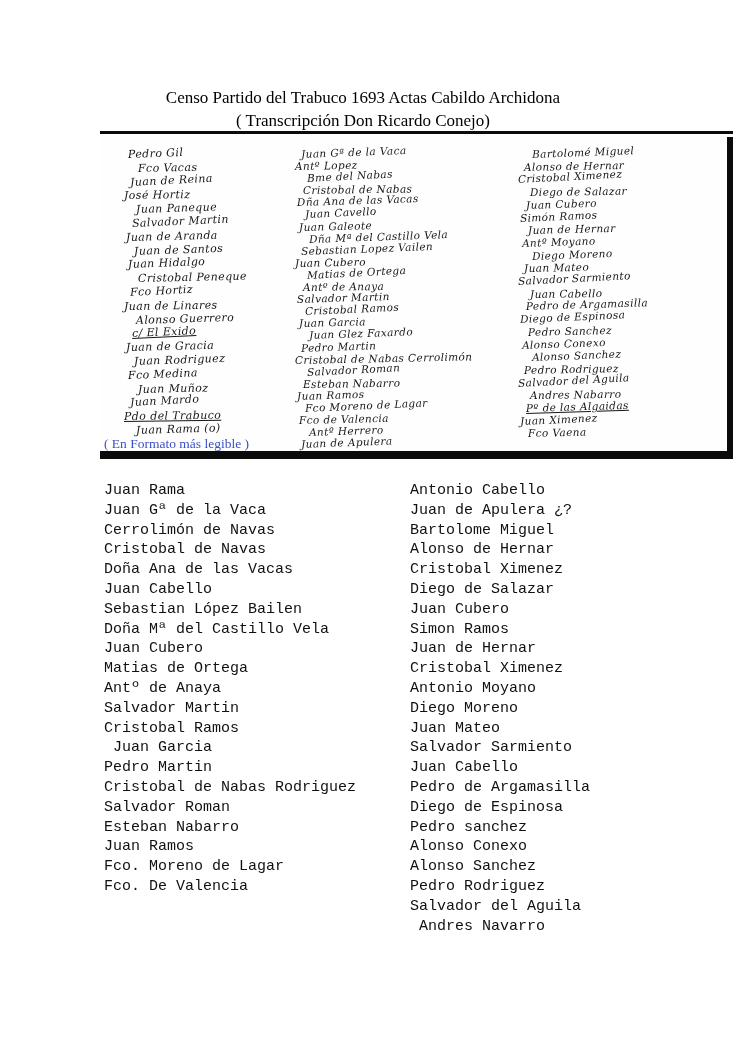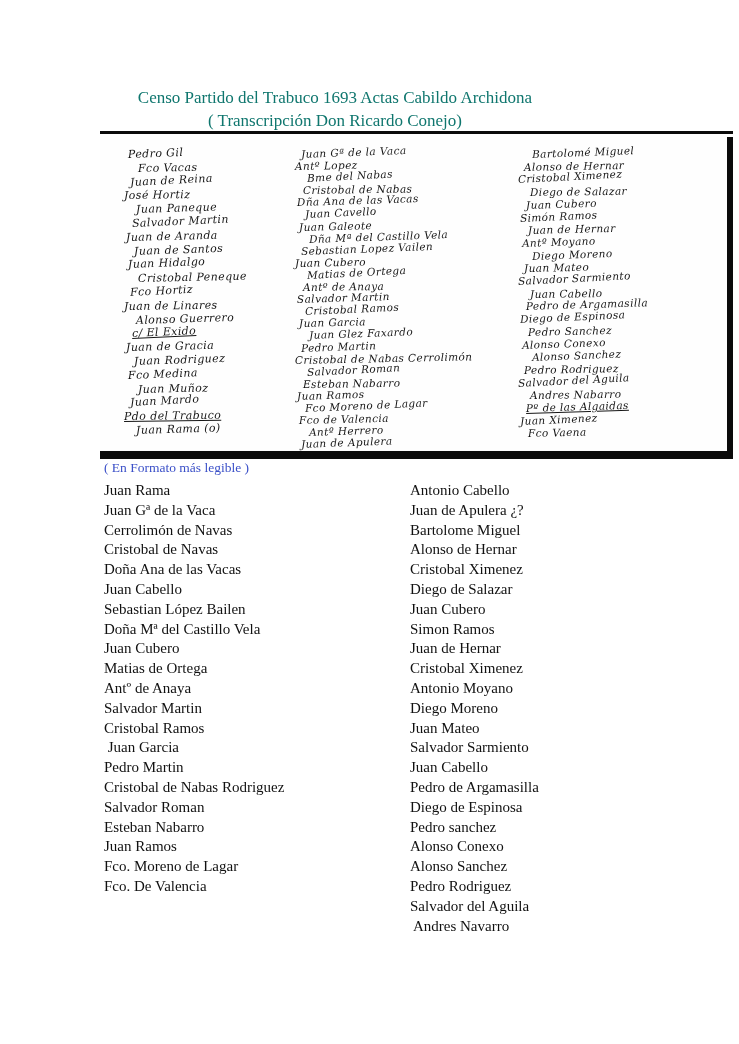--- a/index.html
+++ b/index.html
@@ -2,21 +2,21 @@
 <html><head>
 <meta charset="utf-8">
 <style>
   html,body{margin:0;padding:0;}
   body{
     width:739px;height:1044px;background:#ffffff;position:relative;overflow:hidden;
     font-family:"Liberation Serif", serif;color:#1a1a1a;
   }
   .page-title{
     position:absolute;top:86px;left:0;width:670px;text-align:center;
-    color:#0f766e;font-size:17px;line-height:23px;font-family:"Liberation Serif", serif;
+    color:#000000;font-size:17px;line-height:23px;font-family:"Liberation Serif", serif;padding-left:28px;
   }
   
   .manuscript{
     position:absolute;left:100px;top:131px;width:633px;height:328px;background:#fefefe;
   }
   .scan-top-bar{position:absolute;top:0;left:0;width:100%;height:3px;background:#0b0b0b;}
   .scan-right-bar{position:absolute;top:6px;right:0;width:6px;height:calc(100% - 6px);background:#0b0b0b;}
   .scan-bottom-bar{position:absolute;bottom:0;left:0;width:100%;height:8px;background:#0b0b0b;}
   .hw-col{position:absolute;top:17px;}
   .hw-col-left{left:24px;width:175px;}
@@ -25,29 +25,29 @@
   .hw-line{
     font-family:"DejaVu Serif", serif;font-style:italic;color:#161616;
     white-space:nowrap;transform-origin:left center;letter-spacing:.4px;
   }
   .hw-col-left .hw-line{font-size:11px;line-height:13.8px;}
   .hw-col-middle .hw-line{font-size:10.5px;line-height:12.1px;}
   .hw-col-right .hw-line{font-size:10.5px;line-height:12.7px;}
   .hw-underline{text-decoration:underline;}
   
   .legible-header{
-    position:absolute;left:104px;top:460px;color:#3b50c8;font-size:13.5px;
+    position:absolute;left:104px;top:436px;color:#3b50c8;font-size:13.5px;
     font-family:"Liberation Serif", serif;
   }
   .name-col{position:absolute;top:481px;}
   .name-col-left{left:104px;width:300px;}
   .name-col-right{left:410px;width:300px;}
   .name-row{
     font-size:15px;line-height:19.8px;white-space:pre;color:#111;
-    font-family:Liberation Serif, serif;
+    font-family:Liberation Mono, monospace;
   }
 </style>
 </head>
 <body>
 
 <div class="page-title">
   <div>Censo Partido del Trabuco 1693 Actas Cabildo Archidona</div>
   <div>( Transcripción Don Ricardo Conejo)</div>
 </div>
 

